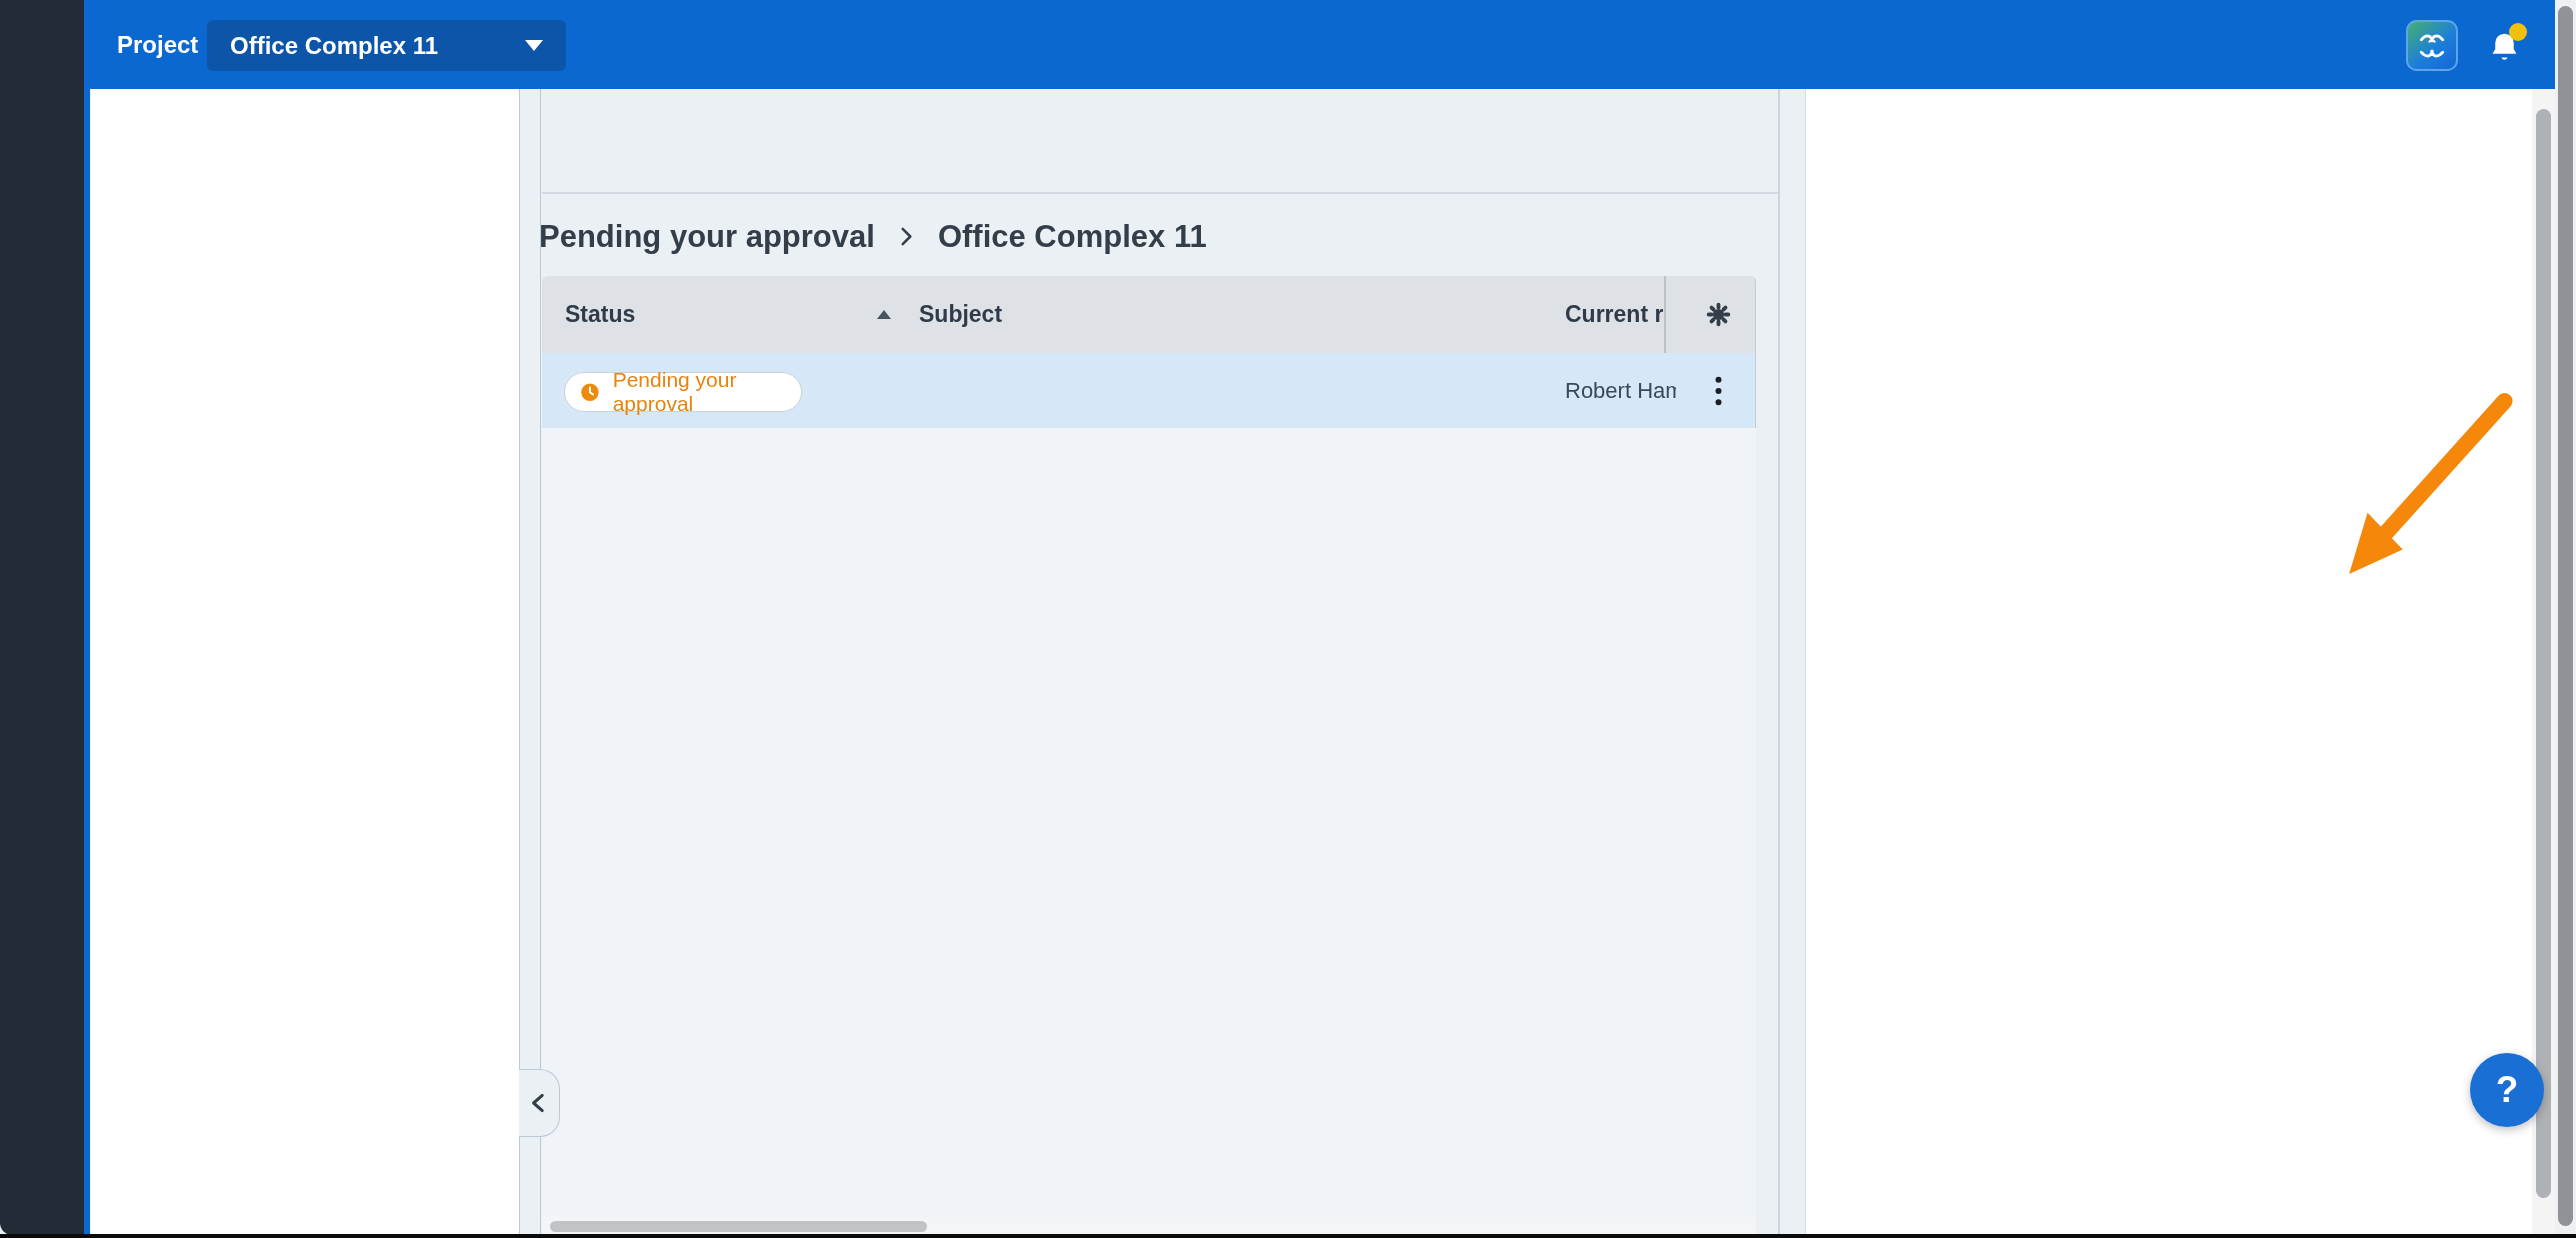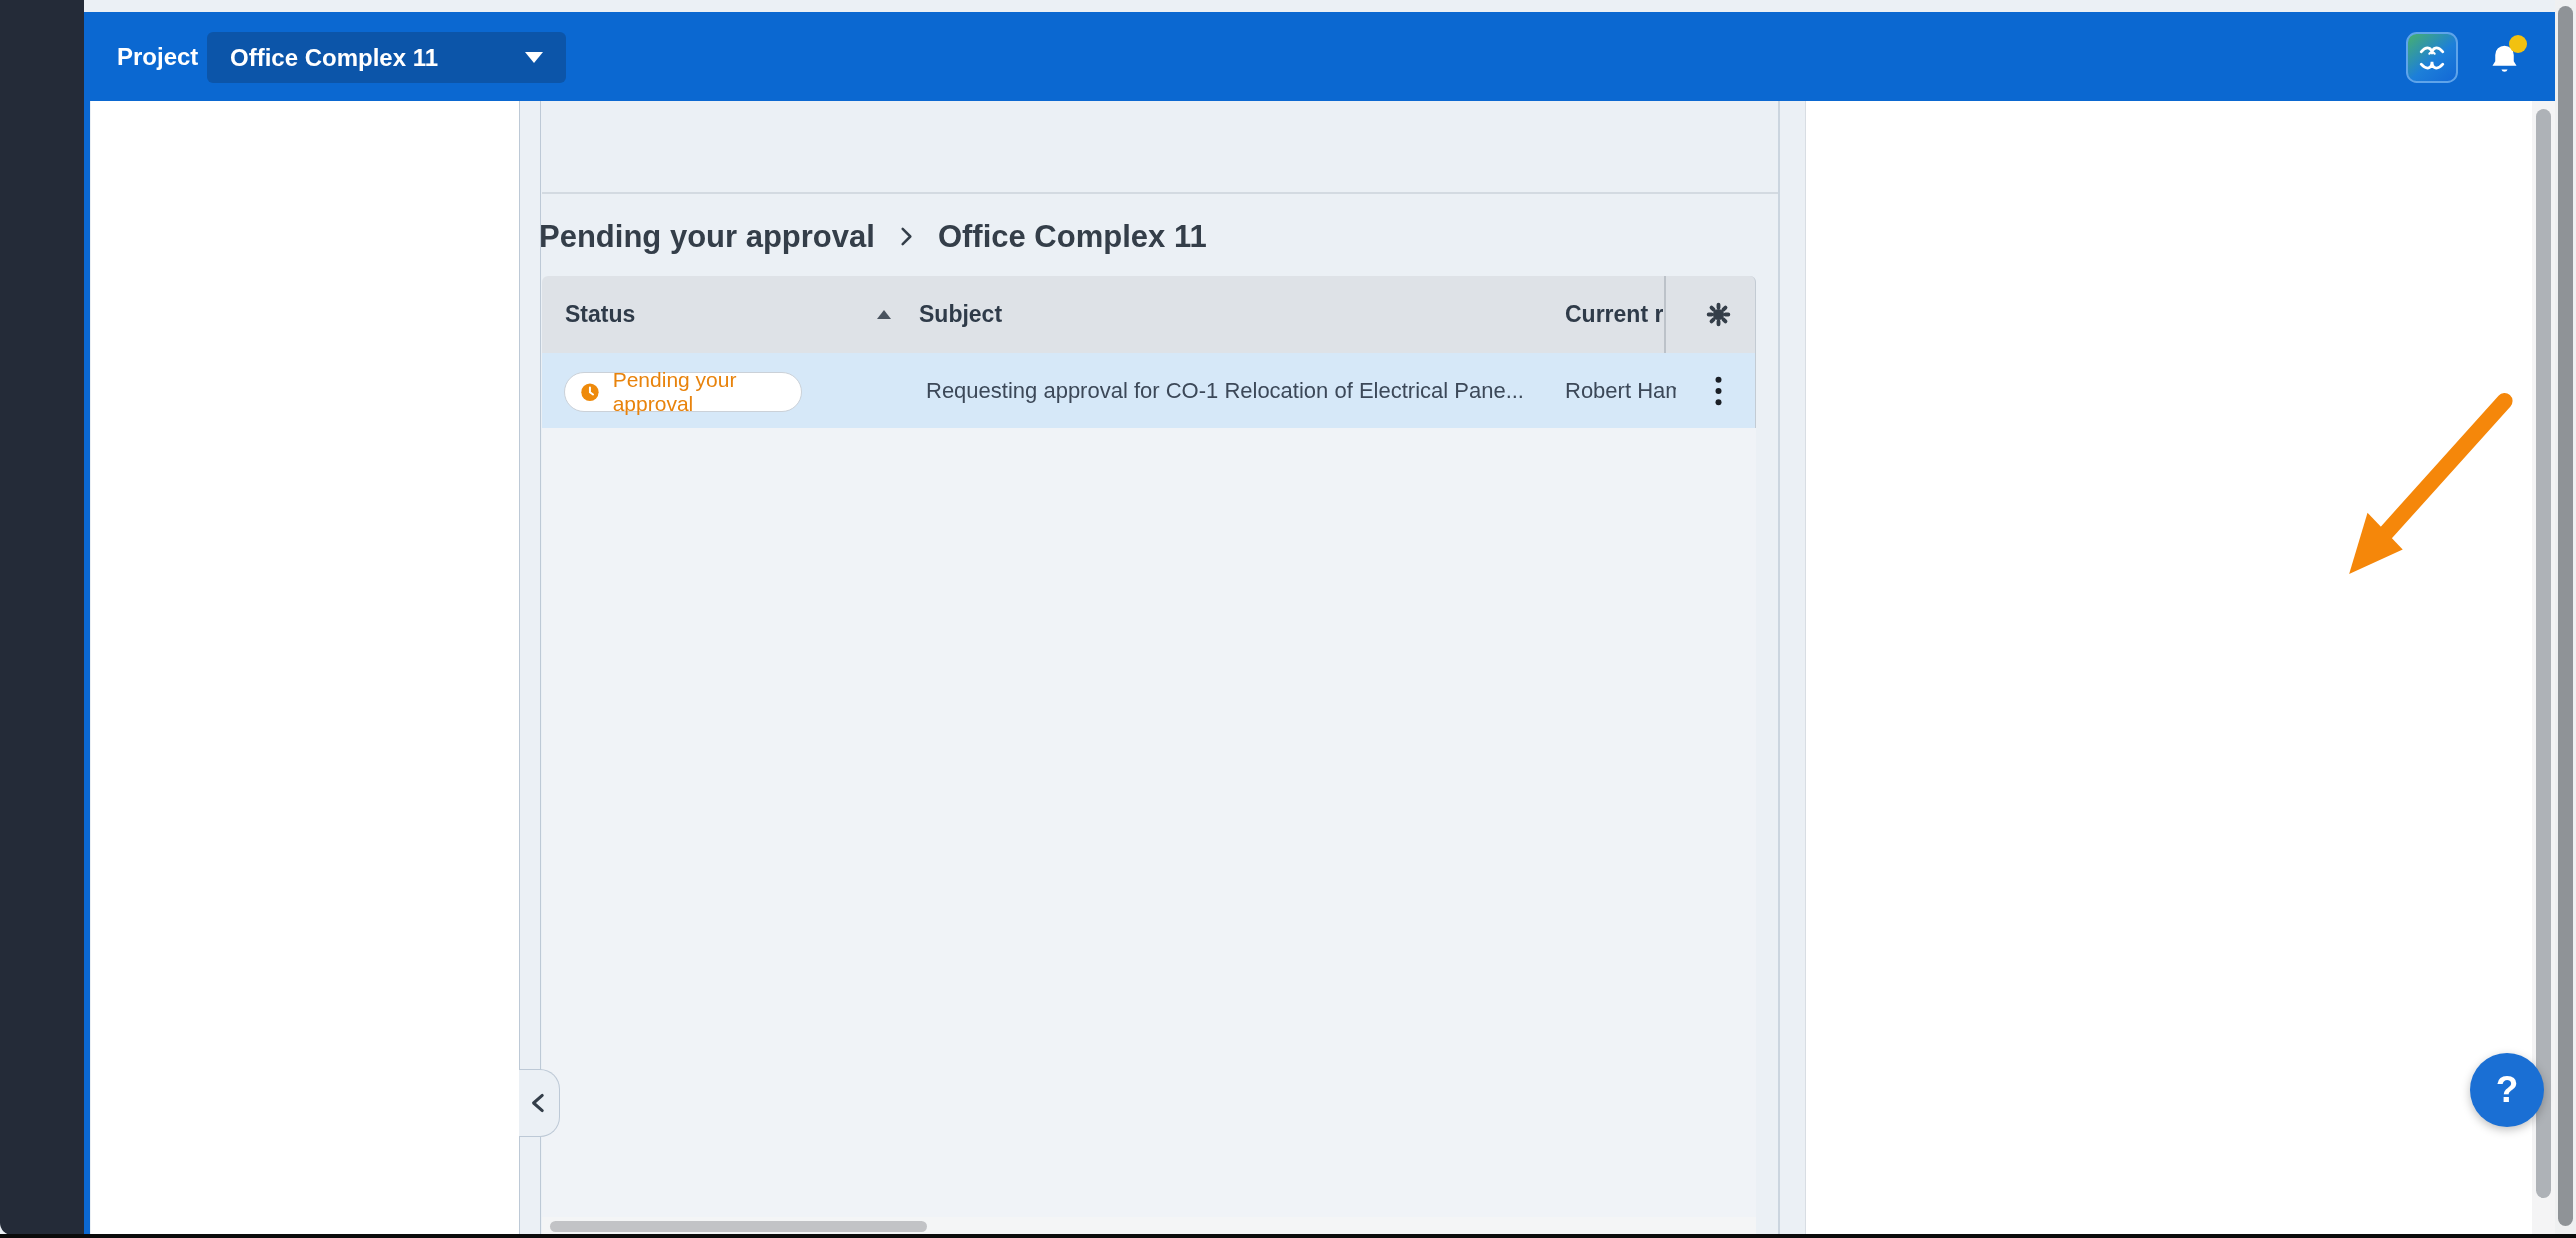--- a/index.html
+++ b/index.html
@@ -9,21 +9,21 @@
     --red:#E3484C; --dark-text:#39434F; --mid-text:#4A5560; --grey-text:#7E8894;
   }
   *{margin:0;padding:0;box-sizing:border-box;}
   html,body{width:2576px;height:1238px;overflow:hidden;}
   body{font-family:"Liberation Sans","DejaVu Sans",sans-serif;background:var(--main-bg);color:var(--dark-text);}
   #app{position:relative;width:2576px;height:1238px;overflow:hidden;background:var(--main-bg);}
   .abs{position:absolute;}
   svg{display:block;}
 
   
-  .topbar{left:0;top:12px;width:2576px;height:89px;background:var(--topbar-blue);z-index:3;}
+  .topbar{left:0;top:0;width:2576px;height:89px;background:var(--topbar-blue);z-index:3;}
   .project-label{left:117px;top:0;height:89px;font-size:24px;font-weight:bold;color:#fff;display:flex;align-items:center;}
   .project-select{left:207px;top:20px;width:359px;height:51px;background:var(--dropdown-blue);border-radius:6.1px;display:flex;align-items:center;padding:0 23px;cursor:pointer;}
   .project-select .val{color:#fff;font-size:24px;font-weight:bold;flex:1;}
   .caret-down{width:0;height:0;border-left:9.2px solid transparent;border-right:9.2px solid transparent;border-top:11.5px solid #fff;}
   .ai-btn{left:2406px;top:20px;width:52px;height:51px;border-radius:10.7px;background:linear-gradient(140deg,#47b06f 0%,#1d7fd9 55%,#1268d6 100%);border:2.3px solid #5fa4ea;display:flex;align-items:center;justify-content:center;cursor:pointer;}
   .bell-btn{left:2476px;top:21.5px;width:57px;height:51px;display:flex;align-items:center;justify-content:center;cursor:pointer;}
   .bell-dot{position:absolute;right:6.1px;top:1.5px;width:18.4px;height:18.4px;border-radius:50%;background:#F2C110;}
 
   
   .rail{left:0;top:0;width:84px;height:1235px;background:var(--rail-dark);z-index:4;border-bottom-left-radius:12.3px;}
@@ -350,21 +350,20 @@
   </div>
 
   <div class="abs tbl-row">
     <div class="status-pill">
       <svg width="24.5" height="24.5" viewBox="0 0 24 24">
         <circle cx="12" cy="12" r="9.5" fill="#EE8A0B"></circle>
         <path d="M12 6.8V12l3.4 2.5" fill="none" stroke="#fff" stroke-width="2.2" stroke-linecap="round"></path>
       </svg>
       <span class="t">Pending your approval</span>
     </div>
-    <div class="row-subject">Requesting approval for CO-1 Relocation of Electrical Pane...</div>
     <div class="row-rev">Robert Ham</div>
     <div class="kebab">
       <svg width="31" height="40" viewBox="0 0 24 32" fill="#1a1f26">
         <circle cx="12" cy="7" r="2.4"></circle>
           <circle cx="12" cy="16" r="2.4"></circle>
           <circle cx="12" cy="25" r="2.4"></circle>
       </svg>
     </div>
   </div>
 

